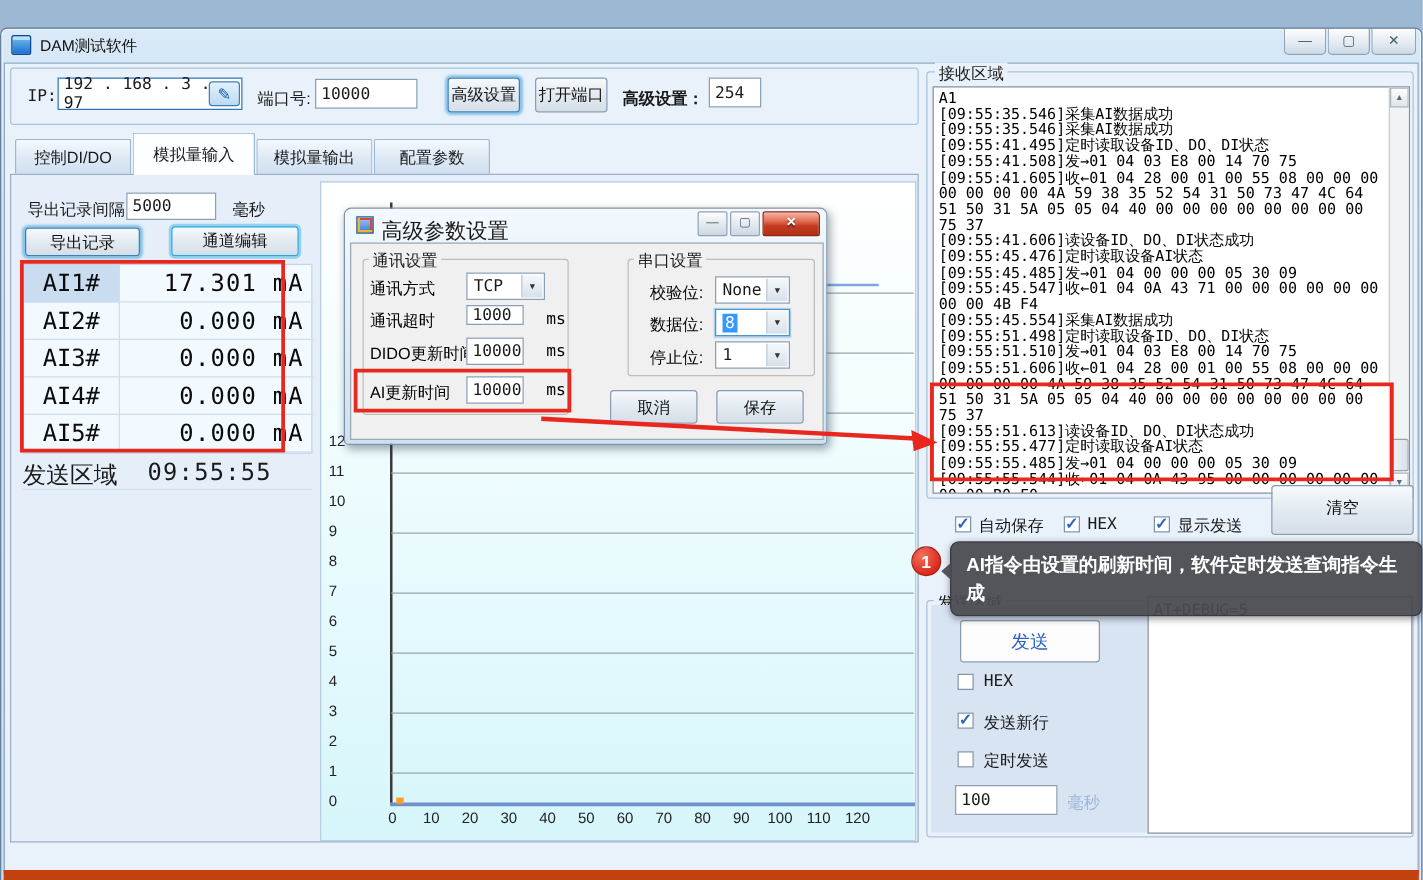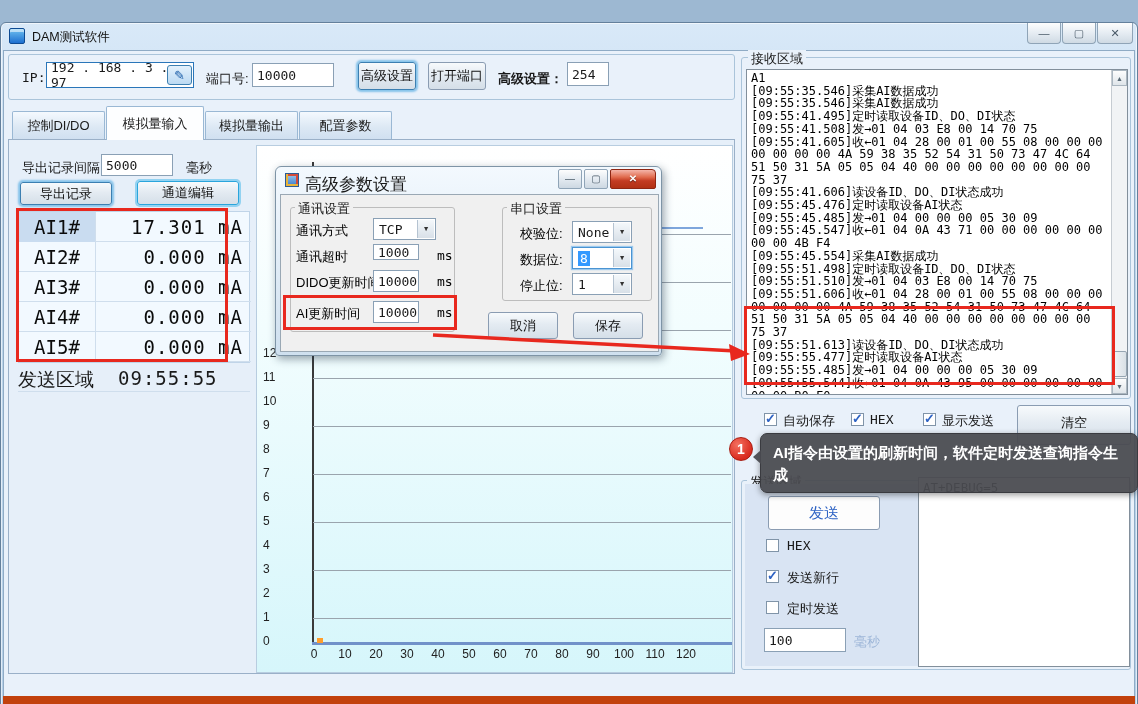--- a/index.html
+++ b/index.html
@@ -279,21 +279,21 @@
     </div>
   </div>
   <div class="abs red-annot" style="left:744px;top:284px;width:371px;height:79px;z-index:36;"></div>
 
   <span class="cb checked" style="left:764px;top:391px;"></span>
   <span class="cb-label" style="left:783px;top:390px;">自动保存</span>
   <span class="cb checked" style="left:851px;top:391px;"></span>
   <span class="cb-label" style="left:870px;top:390px;font-family:'DejaVu Sans Mono',monospace;">HEX</span>
   <span class="cb checked" style="left:923px;top:391px;"></span>
   <span class="cb-label" style="left:942px;top:390px;">显示发送</span>
-  <div class="abs btn" style="left:1017px;top:383px;width:114px;height:40px;align-items:flex-start;padding-top:8px;">清空</div>
+  <div class="abs btn" style="left:1017px;top:366px;width:114px;height:40px;align-items:flex-start;padding-top:8px;">清空</div>
 
   <div class="abs groupbox" style="left:741px;top:458px;width:390px;height:190px;"></div>
   <div class="abs gb-label" style="left:747px;top:451px;">发送区域</div>
   <div class="abs" style="left:745px;top:462px;width:174px;height:182px;background:#d9e4f3;"></div>
   <div class="abs btn" style="left:768px;top:474px;width:112px;height:34px;background:#fdfdfd;color:#2e63c4;font-size:15px;">发送</div>
   <span class="cb" style="left:766px;top:517px;"></span>
   <span class="cb-label" style="left:787px;top:516px;font-family:'DejaVu Sans Mono',monospace;">HEX</span>
   <span class="cb checked" style="left:766px;top:548px;"></span>
   <span class="cb-label" style="left:787px;top:547px;">发送新行</span>
   <span class="cb" style="left:766px;top:579px;"></span>

